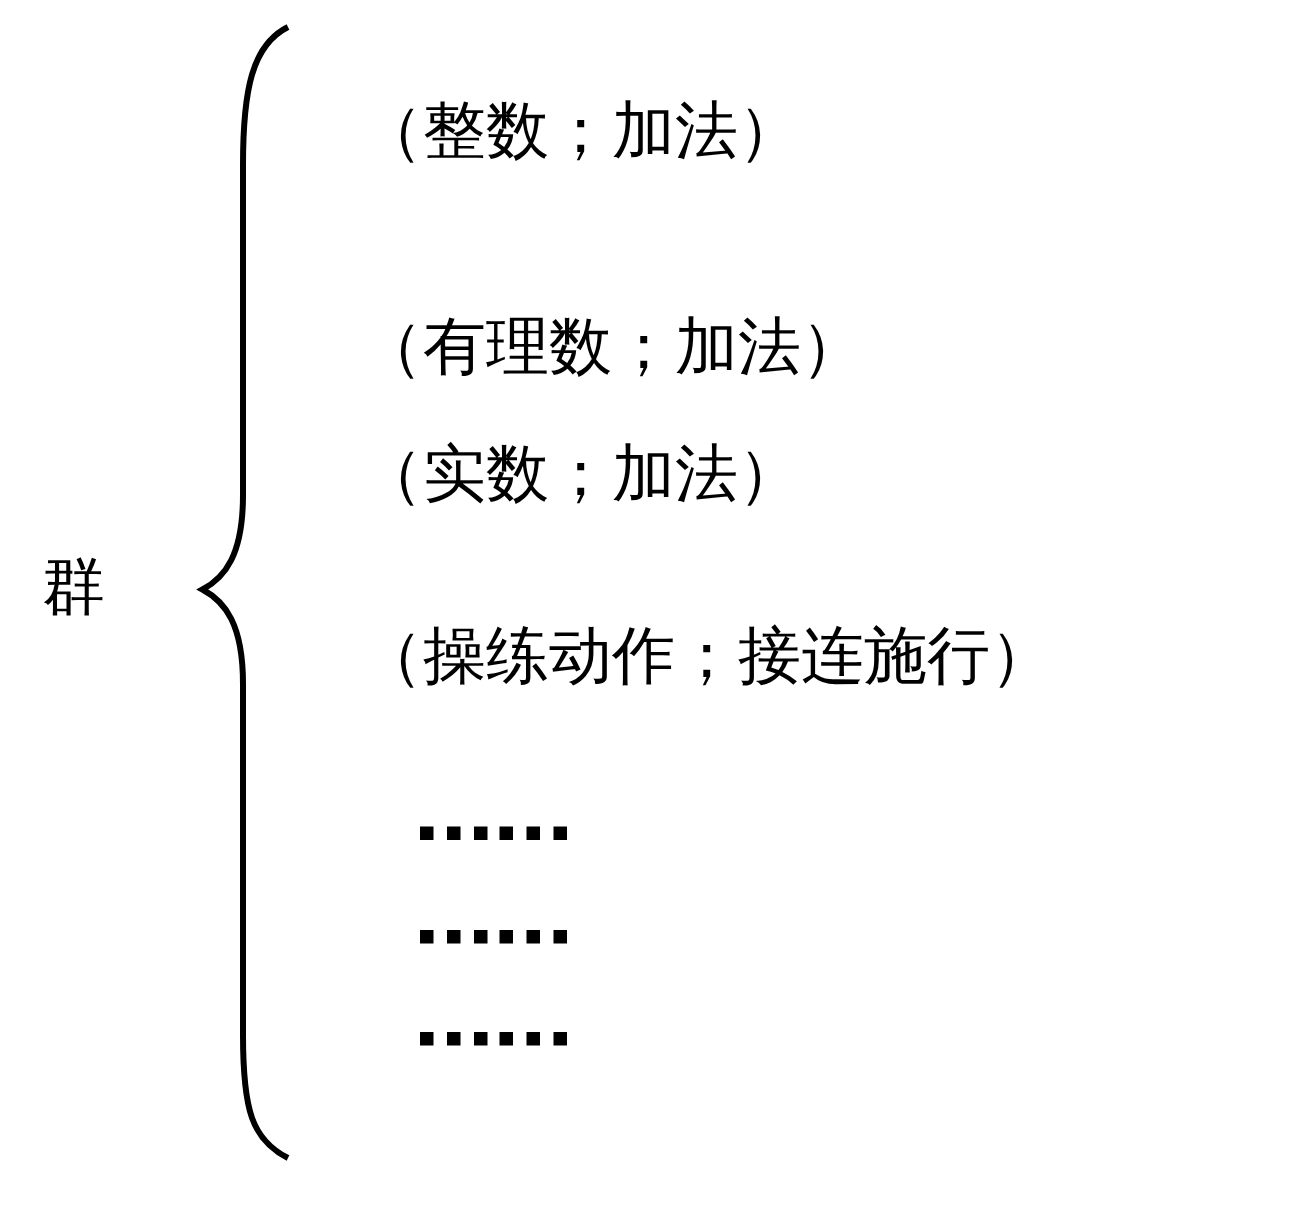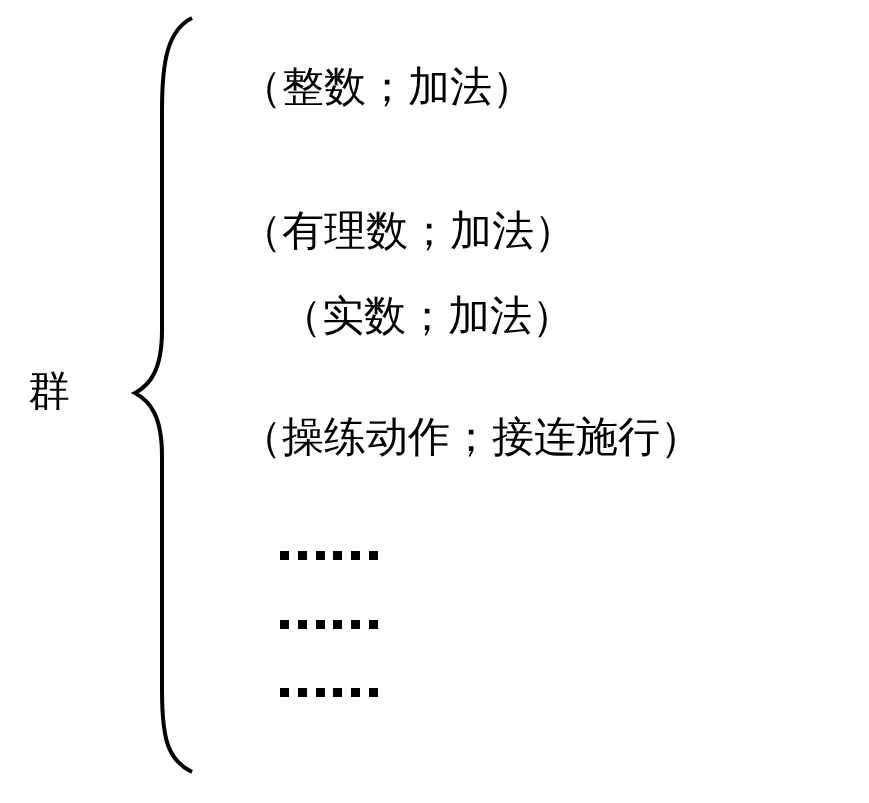--- a/index.html
+++ b/index.html
@@ -14,21 +14,21 @@
 <body>
 
 <div class="label" style="left:28px; top:370px;">群</div>
 
 <svg id="brace" width="869" height="803">
   <path d="M192 18 C168 30 162 60 162 110 L162 330 C162 370 150 385 135 393 C150 401 162 416 162 456 L162 690 C162 740 168 760 192 772" fill="none" stroke="#000" stroke-width="4"></path>
 </svg>
 
 <div class="label" style="left:240px; top:66px;">（整数；加法）</div>
 <div class="label" style="left:240px; top:177px;margin-top:33px;">（有理数；加法）</div>
-<div class="label" style="left:240px; top:295px;margin-left:40px;">（实数；加法）</div>
+<div class="label" style="left:240px; top:295px;">（实数；加法）</div>
 <div class="label" style="left:240px; top:419px;font-family:Liberation Mono, monospace;">（操练动作；接连施行）</div>
 
 <div class="dots" style="top:551px;">
     <span></span>
     <span></span>
     <span></span>
     <span></span>
     <span></span>
     <span></span>
   </div>

